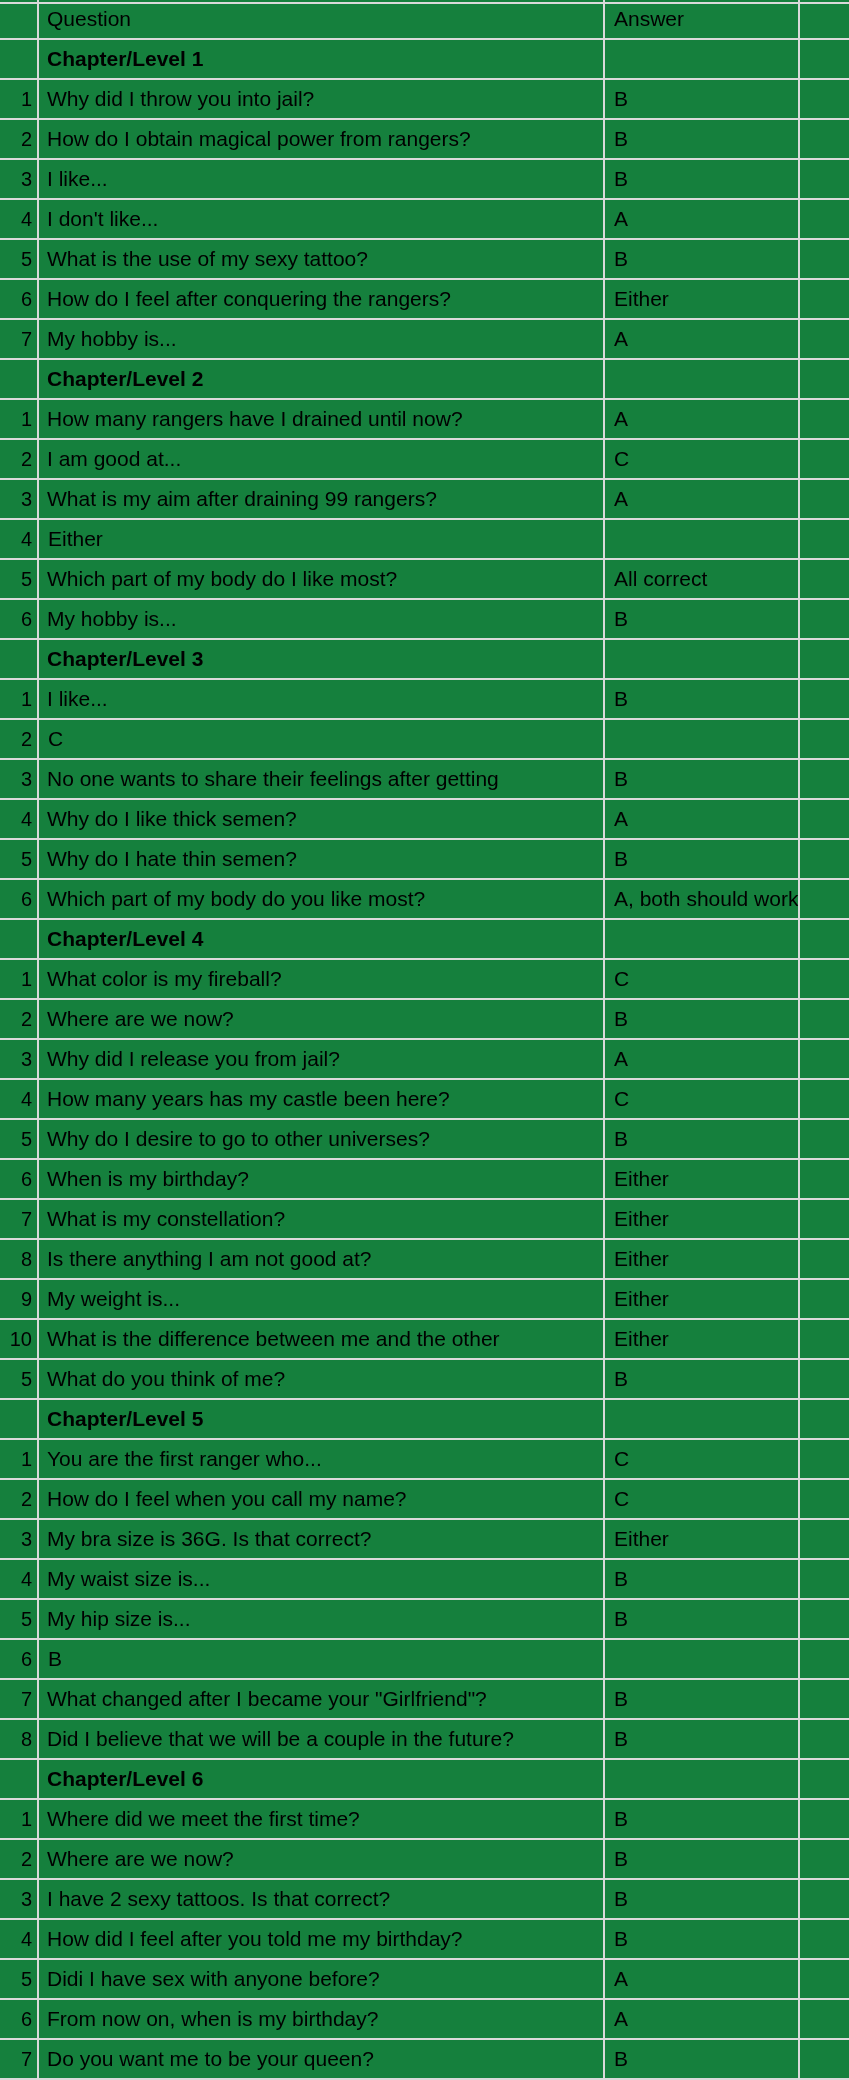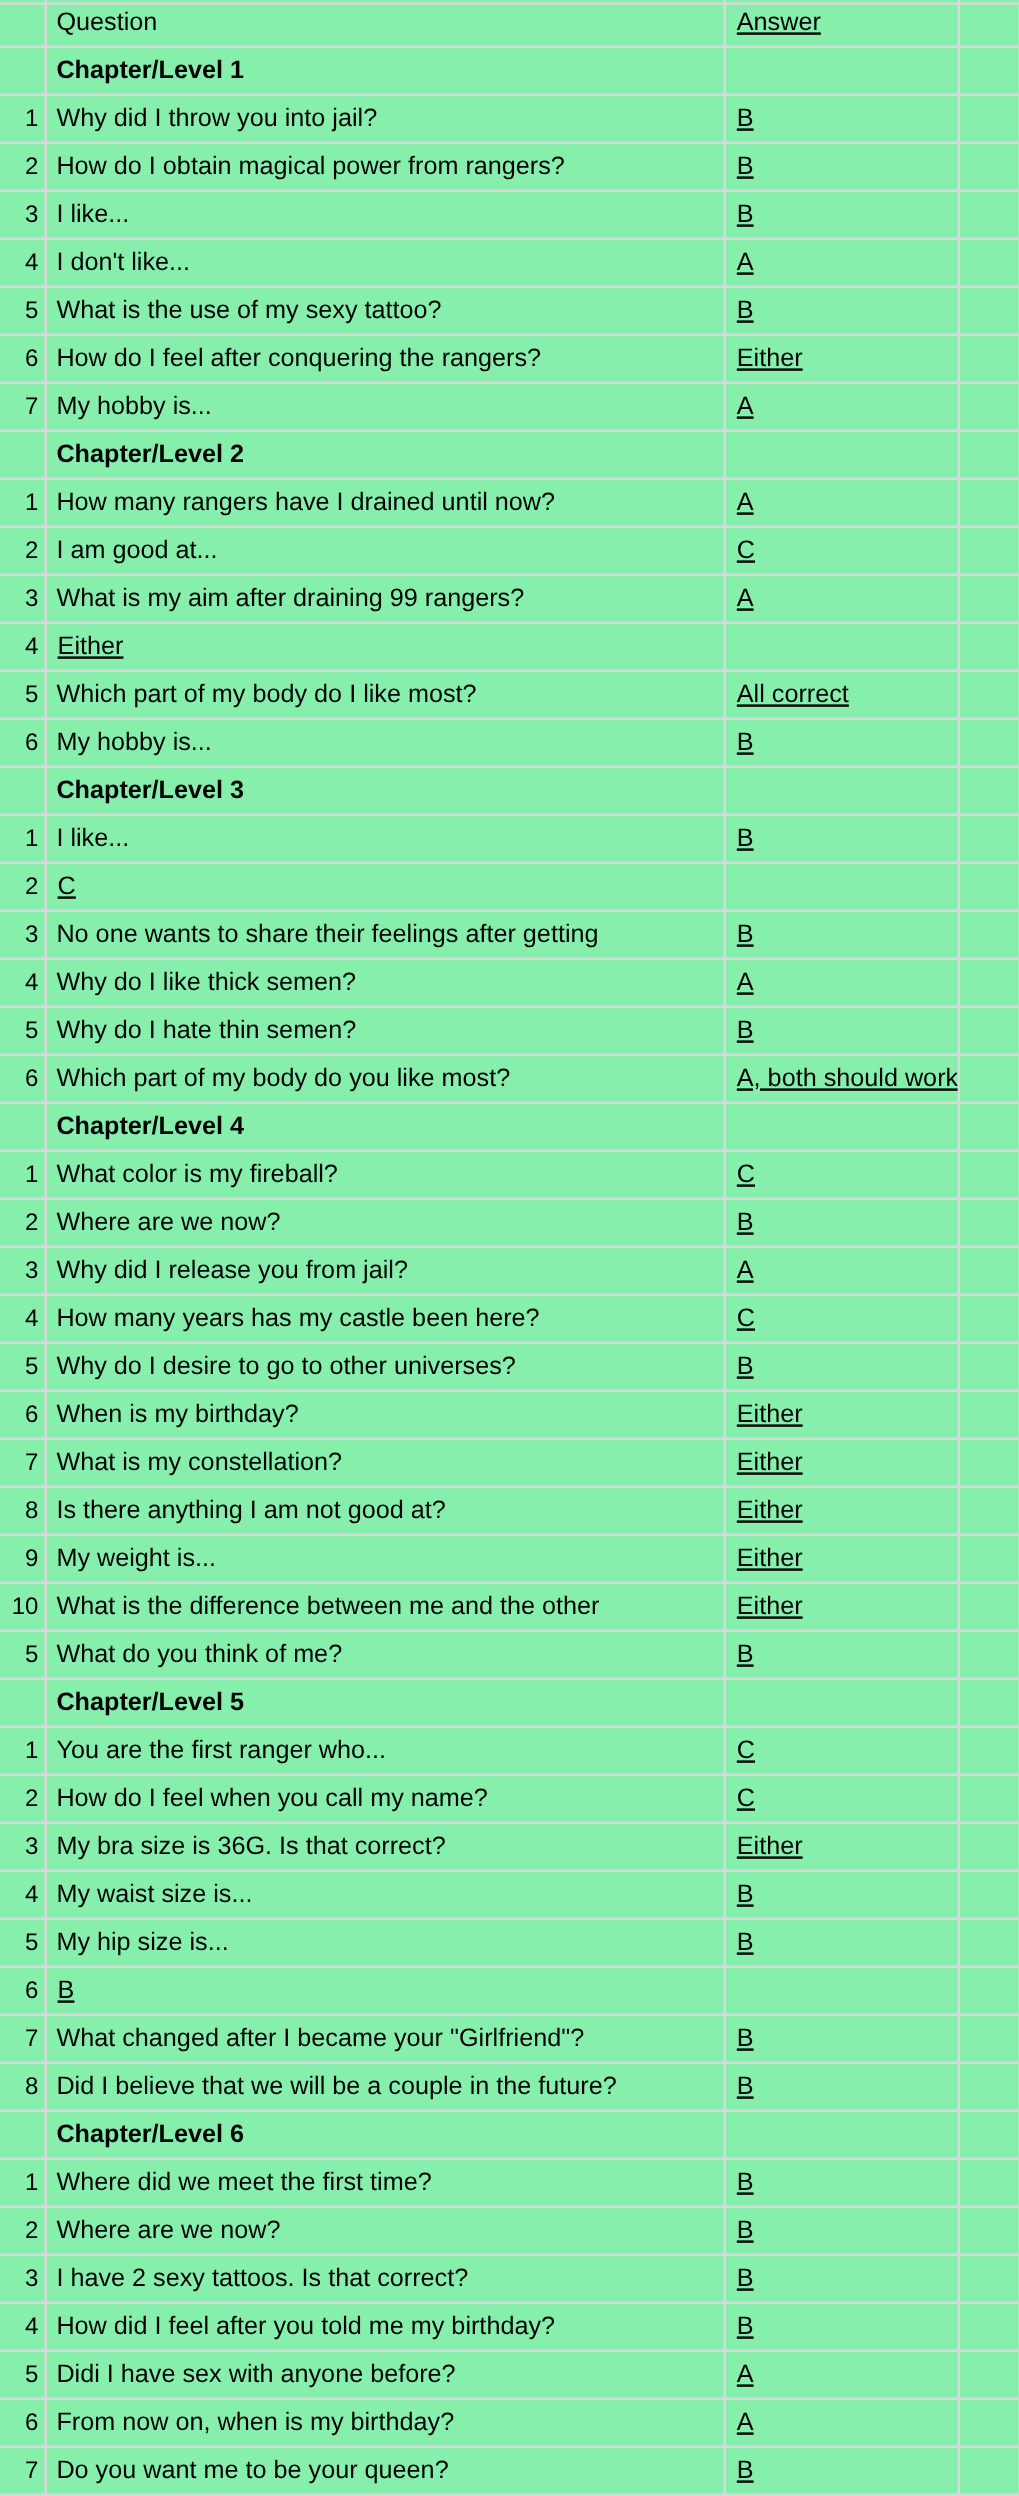--- a/index.html
+++ b/index.html
@@ -11,21 +11,21 @@
     width: 849px;
     height: 2080px;
     font-family: "Liberation Sans", sans-serif;
     color: #000000;
     overflow: hidden;
   }
   .sheet {
     position: relative;
     width: 849px;
     height: 2080px;
-    background: #86efac;
+    background: #15803d;
     overflow: hidden;
   }
   .rows {
     position: absolute;
     left: 0;
     top: 0;
     right: 0;
   }
   .row {
     display: flex;
@@ -50,21 +50,20 @@
   }
   .cell.q {
     width: 566px;
     padding-left: 8px;
     flex: none;
   }
   .cell.a {
     width: 195px;
     padding-left: 9px;
     flex: none;
-    text-decoration: underline;
   }
   .cell.tail {
     flex: 1;
   }
   .row.chapter .cell.q {
     font-weight: bold;
   }
   .vline {
     position: absolute;
     top: 0;

